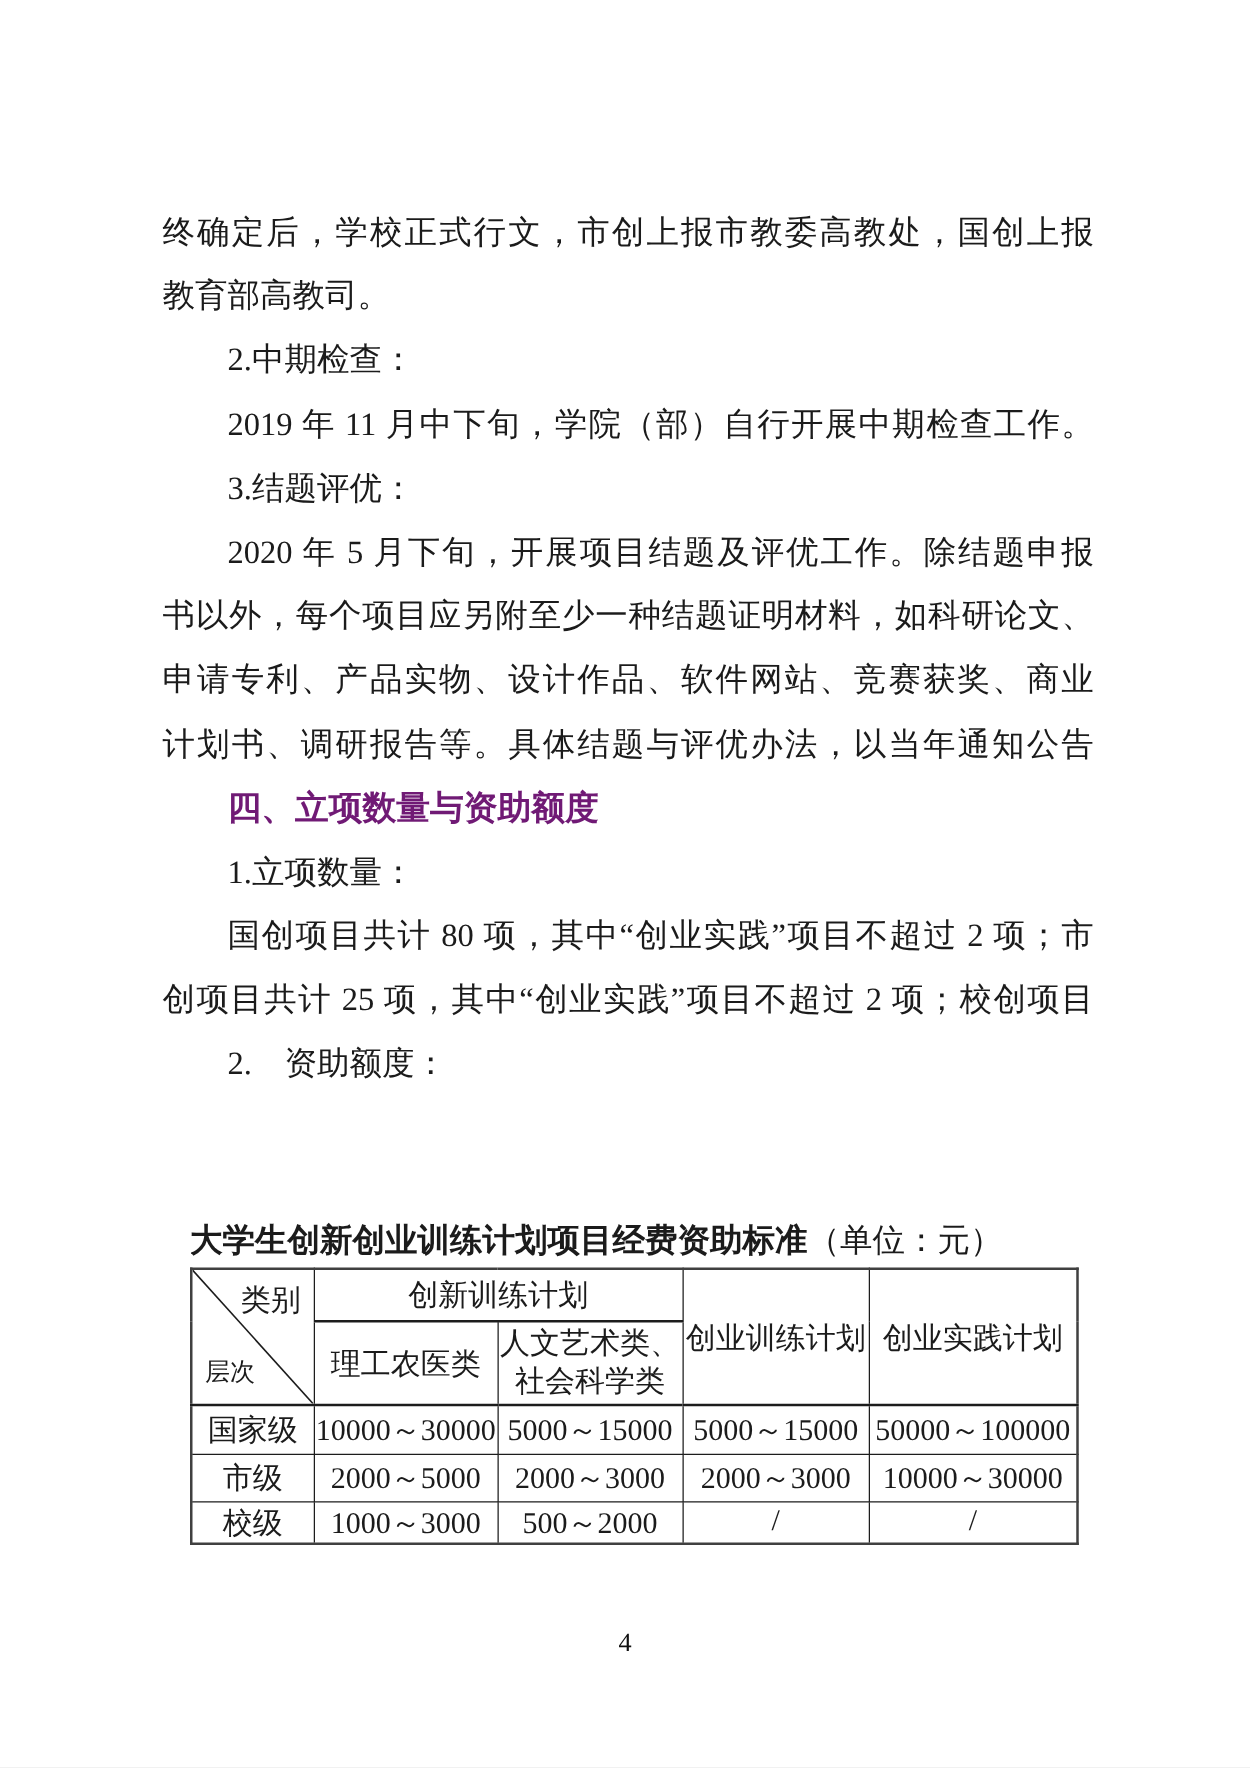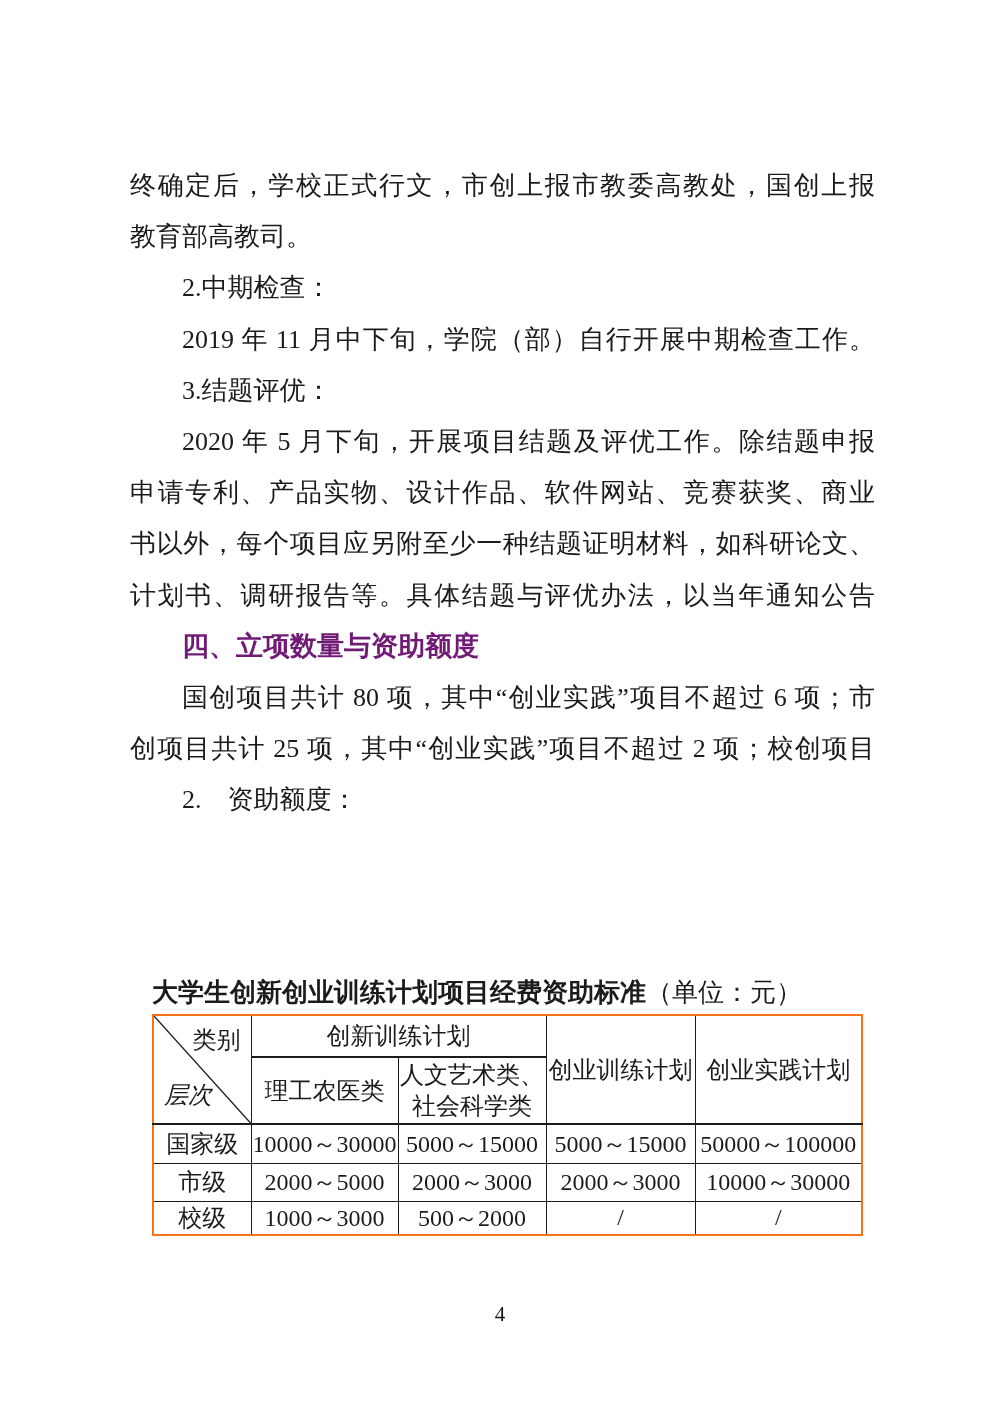--- a/index.html
+++ b/index.html
@@ -51,31 +51,31 @@
     font-size:24px;
     color:#1b1b1b;
   }
   table.ftable td{
     border:1px solid #1c1c1c;
     text-align:center;
     vertical-align:middle;
     padding:0;
     overflow:hidden;
   }
-  table.ftable{border:2px solid #f97316;}
+  table.ftable{border:2px solid #404040;}
   td.bb2{border-bottom-width:2px !important;}
   tr.firstdata td{border-top-width:2px !important;text-align:center;}
   td.corner{
     position:relative;
   }
   td.corner .c-top{
     position:absolute;top:8px;right:10px;font-size:24px;
   }
   td.corner .c-bot{
-    position:absolute;bottom:12px;left:10px;font-size:24px;font-style:italic;
+    position:absolute;bottom:12px;left:10px;font-size:20px;
   }
   td.corner svg{
     position:absolute;left:0;top:0;width:100%;height:100%;display:block;
   }
   .sub2 div{line-height:31px;}
   
   .pageno{
     position:absolute;
     left:0;top:1302px;width:100%;
     text-align:center;
@@ -88,25 +88,26 @@
 
 <div class="page">
 
   <div class="textblock">
     <div class="ln just">终确定后，学校正式行文，市创上报市教委高教处，国创上报</div>
     <div class="ln">教育部高教司。</div>
     <div class="ln ind">2.中期检查：</div>
     <div class="ln ind just">2019 年 11 月中下旬，学院（部）自行开展中期检查工作。</div>
     <div class="ln ind">3.结题评优：</div>
     <div class="ln ind just">2020 年 5 月下旬，开展项目结题及评优工作。除结题申报</div>
+    <div class="ln just">书以外，每个项目应另附至少一种结题证明材料，如科研论文、</div>
     <div class="ln just">申请专利、产品实物、设计作品、软件网站、竞赛获奖、商业</div>
-    <div class="ln just">书以外，每个项目应另附至少一种结题证明材料，如科研论文、</div>
     <div class="ln just">计划书、调研报告等。具体结题与评优办法，以当年通知公告</div>
     <div class="ln ind hd">四、立项数量与资助额度</div>
-    <div class="ln ind just">国创项目共计 80 项，其中“创业实践”项目不超过 6 项；市</div>
+    <div class="ln ind">1.立项数量：</div>
+    <div class="ln ind just">国创项目共计 80 项，其中“创业实践”项目不超过 2 项；市</div>
     <div class="ln just">创项目共计 25 项，其中“创业实践”项目不超过 2 项；校创项目</div>
     <div class="ln ind">2.　资助额度：</div>
   </div>
 
   <div class="tbl-title">
     <span class="main">大学生创新创业训练计划项目经费资助标准</span><span class="unit">（单位：元）</span>
   </div>
 
   <table class="ftable">
     <colgroup>

